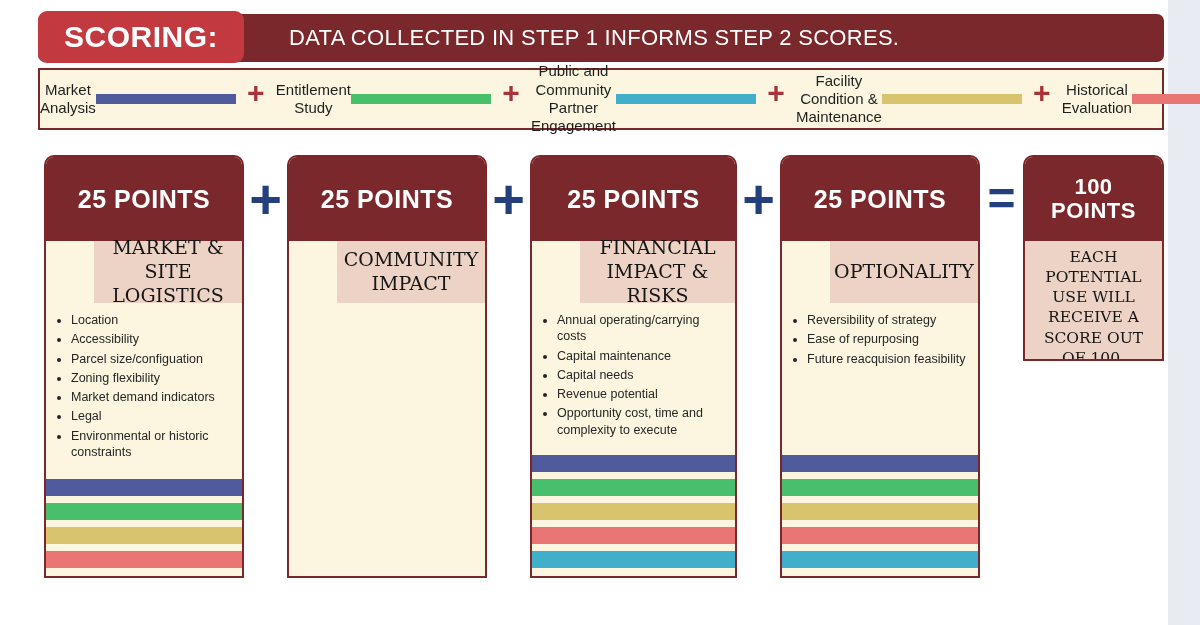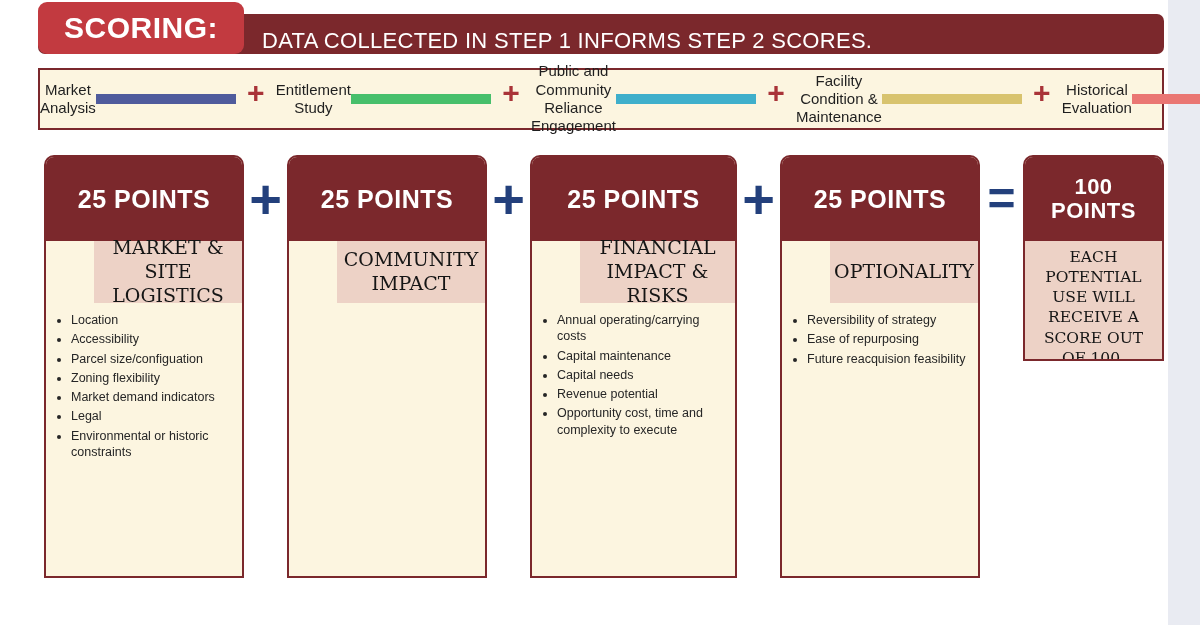--- a/index.html
+++ b/index.html
@@ -13,24 +13,24 @@
   }
   .right-band {
     position: absolute; top: 0; right: 0;
     width: 32px; height: 625px;
     background: #E9EBF2;
   }
 
   
   .banner {
     position: absolute; left: 38px; top: 14px;
-    width: 1126px; height: 40px;
+    width: 1126px; height: 48px;
     background: #7B282C;
     border-radius: 7px;
-    display: flex; align-items: flex-end;
+    display: flex; align-items: center; gap: 27px;
   }
   .banner-label {
     background: #C23A40;
     border-radius: 9px;
     height: 52px; margin-top: -2px;
     padding: 0 26px;
     display: flex; align-items: center;
     color: #ffffff; font-weight: bold;
     font-size: 30px; letter-spacing: 0.5px;
   }
@@ -82,21 +82,21 @@
     display: flex; align-items: center; justify-content: center;
     color: #ffffff; font-weight: bold; font-size: 25px;
     letter-spacing: 0.5px; text-align: center; line-height: 1.05;
   }
   .col-sub {
     background: #EDD2C6; min-height: 62px; flex: 0 0 62px;
     display: flex; flex-direction: column; align-items: center; justify-content: center;
     font-family: "DejaVu Serif", "Liberation Serif", serif;
     font-size: 19px; color: #151515; text-align: center; line-height: 1.26; margin-left: 48px;
   }
-  .col-body { flex: 1; display: flex; flex-direction: row; padding-top: 9px; }
+  .col-body { flex: 1; display: flex; flex-direction: column; padding-top: 9px; }
   .col-body ul {
     margin: 0; padding: 0 8px 0 25px;
     font-size: 12.5px; line-height: 1.3; color: #262626;
   }
   .col-body li { margin-bottom: 3px; }
   .stripes { margin-top: auto; padding-bottom: 8px; display: flex; flex-direction: column; gap: 7px; }
   .stripe { height: 17px; width: 100%; }
 
   .op {
     width: 43px; height: 86px;
@@ -140,21 +140,21 @@
     <div class="strip-label">
       <span>Entitlement</span>
       <span>Study</span>
     </div>
     <div class="strip-bar" style="background: rgb(71, 191, 107);"></div>
   </div>
   <div class="strip-plus">+</div>
   <div class="strip-item si-3">
     <div class="strip-label">
       <span>Public and Community</span>
-      <span>Reliance Engagement</span>
+      <span>Partner Engagement</span>
     </div>
     <div class="strip-bar" style="background: rgb(63, 175, 203);"></div>
   </div>
   <div class="strip-plus">+</div>
   <div class="strip-item si-4">
     <div class="strip-label">
       <span>Facility Condition &amp; Maintenance</span>
     </div>
     <div class="strip-bar" style="background: rgb(216, 195, 110);"></div>
   </div>

